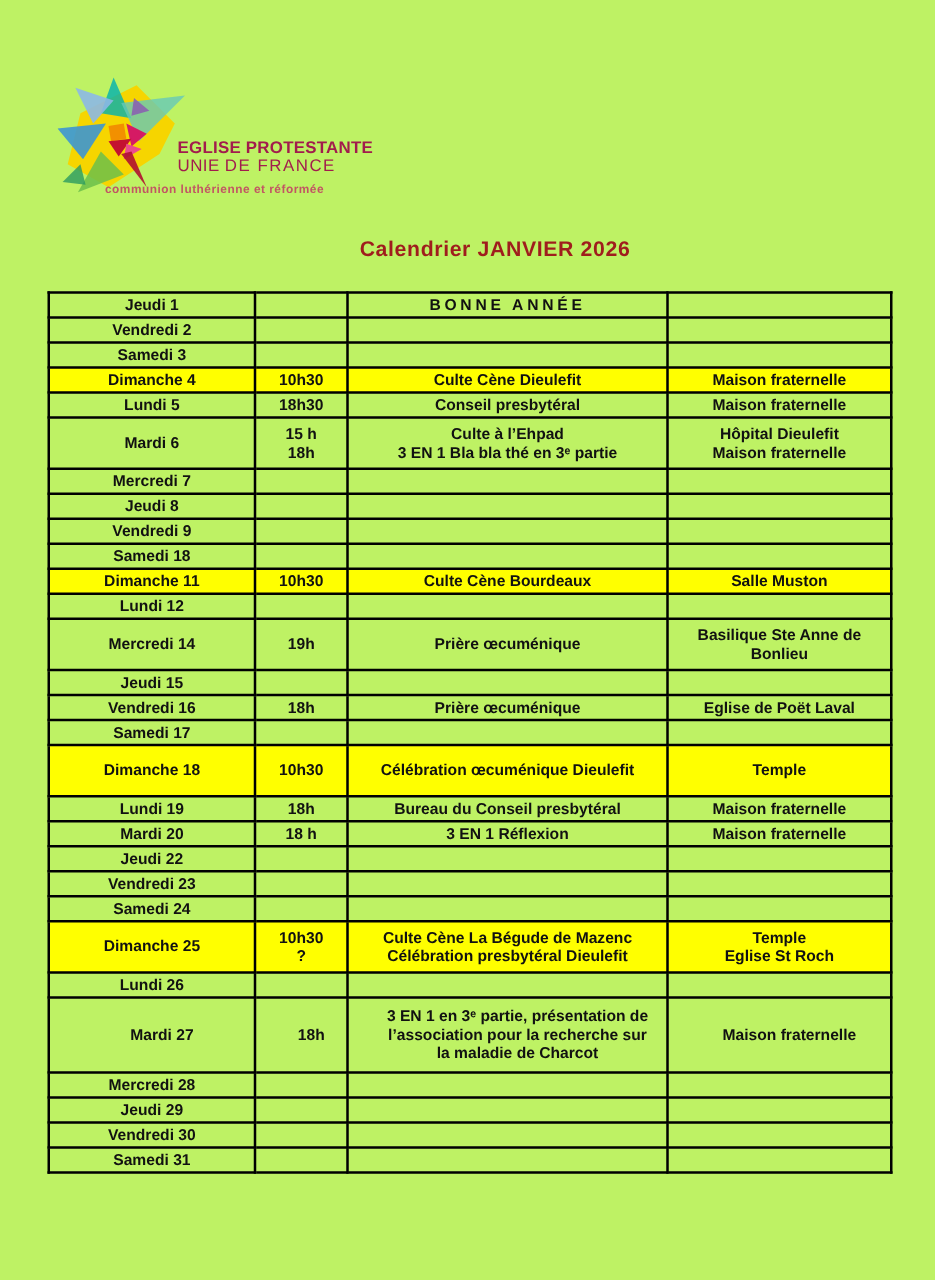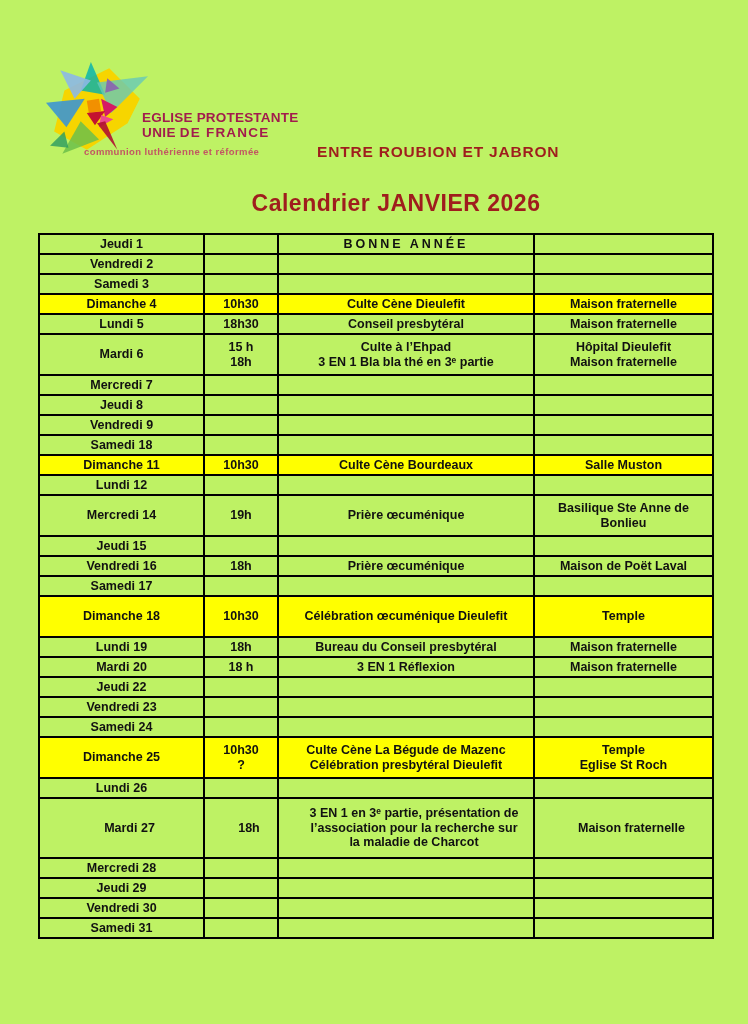--- a/index.html
+++ b/index.html
@@ -11,30 +11,30 @@
   }
   *{margin:0;padding:0;box-sizing:border-box;}
   body{background:#ffffff;font-family:"Liberation Sans",sans-serif;}
   .page{position:relative;width:748px;height:1024px;background:#bef264;overflow:hidden;}
 
   
   .logo-graphic{position:absolute;left:46px;top:60px;width:102px;height:102px;}
   .logo-text{position:absolute;left:142px;top:110px;color:var(--logo-crimson);line-height:15px;white-space:nowrap;}
   .logo-line1{font-size:13.5px;font-weight:bold;letter-spacing:.2px;}
   .logo-line2{font-size:13.5px;letter-spacing:.4px;}
-  .logo-line2 .strong{font-weight:bold;margin-top:48px;}
-  .logo-line2 .light{font-weight:bold;margin-left:4px;letter-spacing:1.2px;}
+  .logo-line2 .strong{font-weight:normal;margin-top:48px;}
+  .logo-line2 .light{font-weight:normal;margin-left:4px;letter-spacing:1.2px;}
   .logo-sub{position:absolute;left:84px;top:146px;font-size:9.5px;font-weight:bold;
             color:var(--logo-subtitle-red);letter-spacing:.4px;white-space:nowrap;}
 
   
   .region-title{position:absolute;left:317px;top:143px;font-size:15.5px;font-weight:bold;
                 color:var(--accent-red);letter-spacing:.8px;white-space:nowrap;}
   .calendar-title{position:absolute;left:0;top:190px;width:100%;text-align:center;
-                  font-size:23px;font-weight:bold;color:var(--accent-red);letter-spacing:.5px;padding-left:44px;}
+                  font-size:17px;font-weight:bold;color:var(--accent-red);letter-spacing:.5px;padding-left:44px;}
 
   
   table.calendar{position:absolute;left:38px;top:233px;width:674px;
                  border-collapse:collapse;table-layout:fixed;}
   table.calendar td{
     border:2px solid var(--table-border);
     font-size:12.5px;font-weight:bold;color:#111;
     text-align:center;vertical-align:middle;
     padding:1px 4px;line-height:14.5px;white-space:pre-line;
   }
@@ -68,21 +68,20 @@
   </svg>
 
   <div class="logo-text">
     <div class="logo-line1">EGLISE PROTESTANTE</div>
     <div class="logo-line2">
       <span class="strong">UNIE</span><span class="light">DE FRANCE</span>
     </div>
   </div>
   <div class="logo-sub">communion luthérienne et réformée</div>
 
-  <div class="region-title">ENTRE ROUBION ET JABRON</div>
   <div class="calendar-title">Calendrier JANVIER 2026</div>
 
   <table class="calendar">
     <colgroup>
       <col style="width:165px">
       <col style="width:74px">
       <col style="width:256px">
       <col style="width:179px">
     </colgroup>
     <tbody>
@@ -171,21 +170,21 @@
         <tr class="row-s">
           <td>Jeudi 15</td>
           <td></td>
           <td></td>
           <td></td>
         </tr>
         <tr class="row-s">
           <td>Vendredi 16</td>
           <td>18h</td>
           <td>Prière œcuménique</td>
-          <td>Maison de Poët Laval</td>
+          <td>Eglise de Poët Laval</td>
         </tr>
         <tr class="row-s">
           <td>Samedi 17</td>
           <td></td>
           <td></td>
           <td></td>
         </tr>
         <tr class="row-d sunday">
           <td>Dimanche 18</td>
           <td>10h30</td>

